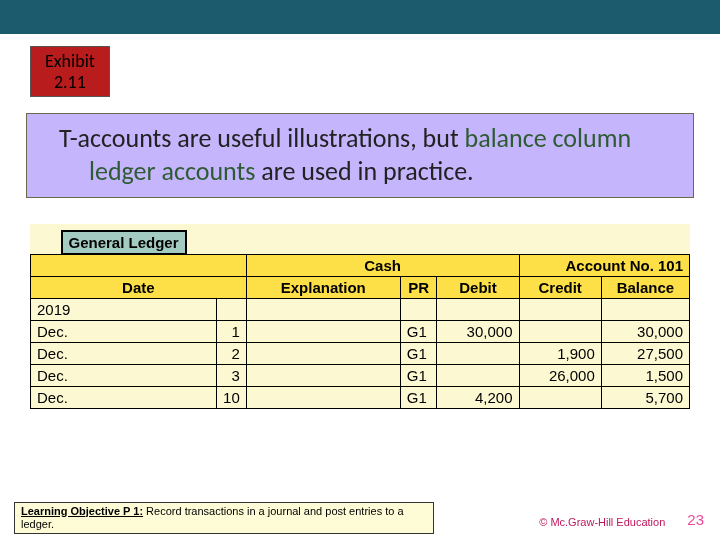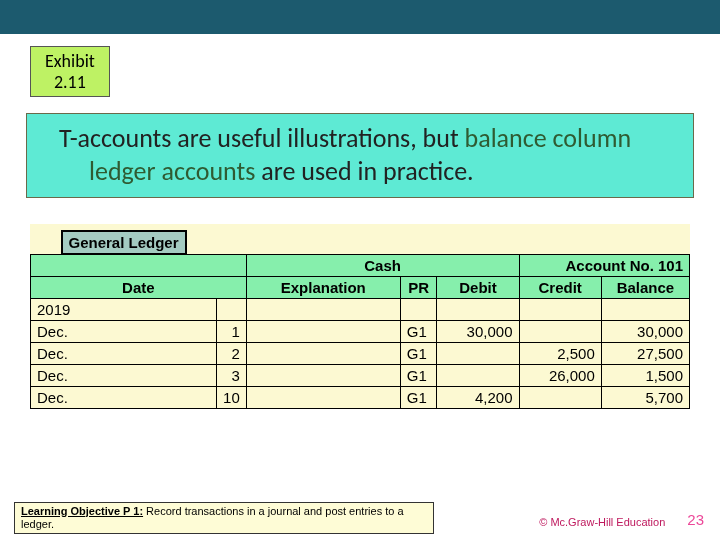--- a/index.html
+++ b/index.html
@@ -25,32 +25,32 @@
   .title {
     flex: 1;
     text-align: center;
     font-size: 36px;
     font-weight: 600;
     color: #1a1a1a;
     padding-left: 80px;
   }
   .exhibit {
     border: 1px solid #555;
-    background: #bef264;
+    background: #b91c1c;
     font-size: 18px;
     text-align: center;
     padding: 4px 14px 4px 14px;
     line-height: 1.15;
     color: #000;
     margin-top: 6px;
   }
   .callout {
     margin: 16px 26px 0 26px;
     border: 1px solid #6a6a4a;
-    background: #5eead4;
+    background: #c4b5fd;
     padding: 8px 16px 10px 16px;
     font-size: 26px;
     color: #222;
     line-height: 1.25;
     text-indent: -30px;
     padding-left: 62px;
   }
   .callout .em { color: #2f5b32; }
   .ledger-wrap {
     margin: 26px 30px 0 30px;
@@ -61,21 +61,21 @@
     font-family: Arial, sans-serif;
     font-size: 15px;
     background: #fcf9d2;
   }
   .ledger td, .ledger th {
     border: 1px solid #000;
     padding: 2px 6px;
     white-space: nowrap;
   }
   .ledger .hdr {
-    background: #86efac;
+    background: #fde047;
     font-weight: 700;
     text-align: center;
   }
   .ledger .hdr-right { text-align: right; }
   .ledger .topline td { border-top: 2px solid #000; }
   .ledger .title-row td {
     background: #a4cbc1;
     font-weight: 700;
     text-align: center;
     border-left: 2px solid #000;
@@ -188,21 +188,21 @@
         <td class="num">30,000</td>
         <td class="num"></td>
         <td class="num">30,000</td>
       </tr>
       <tr>
         <td class="date">Dec.</td>
         <td class="num">2</td>
         <td></td>
         <td class="ctr">G1</td>
         <td class="num"></td>
-        <td class="num">2,500</td>
+        <td class="num">1,900</td>
         <td class="num">27,500</td>
       </tr>
       <tr>
         <td class="date">Dec.</td>
         <td class="num">3</td>
         <td></td>
         <td class="ctr">G1</td>
         <td class="num"></td>
         <td class="num">26,000</td>
         <td class="num">1,500</td>

